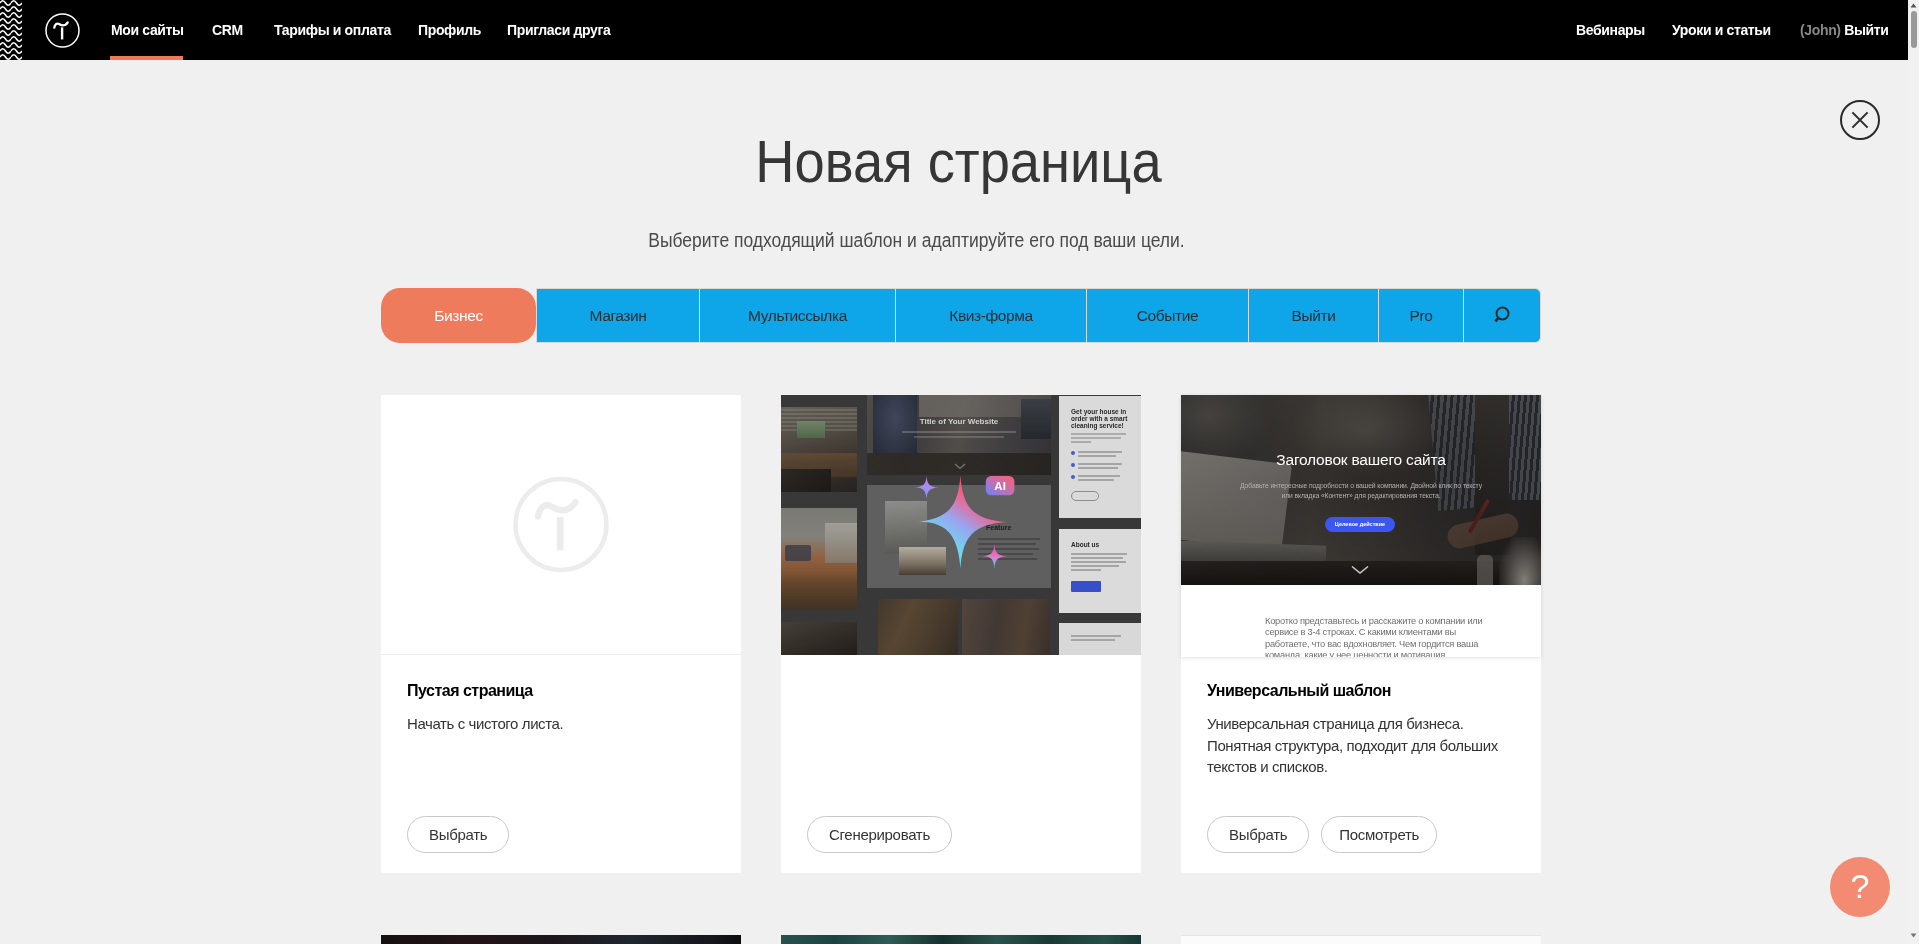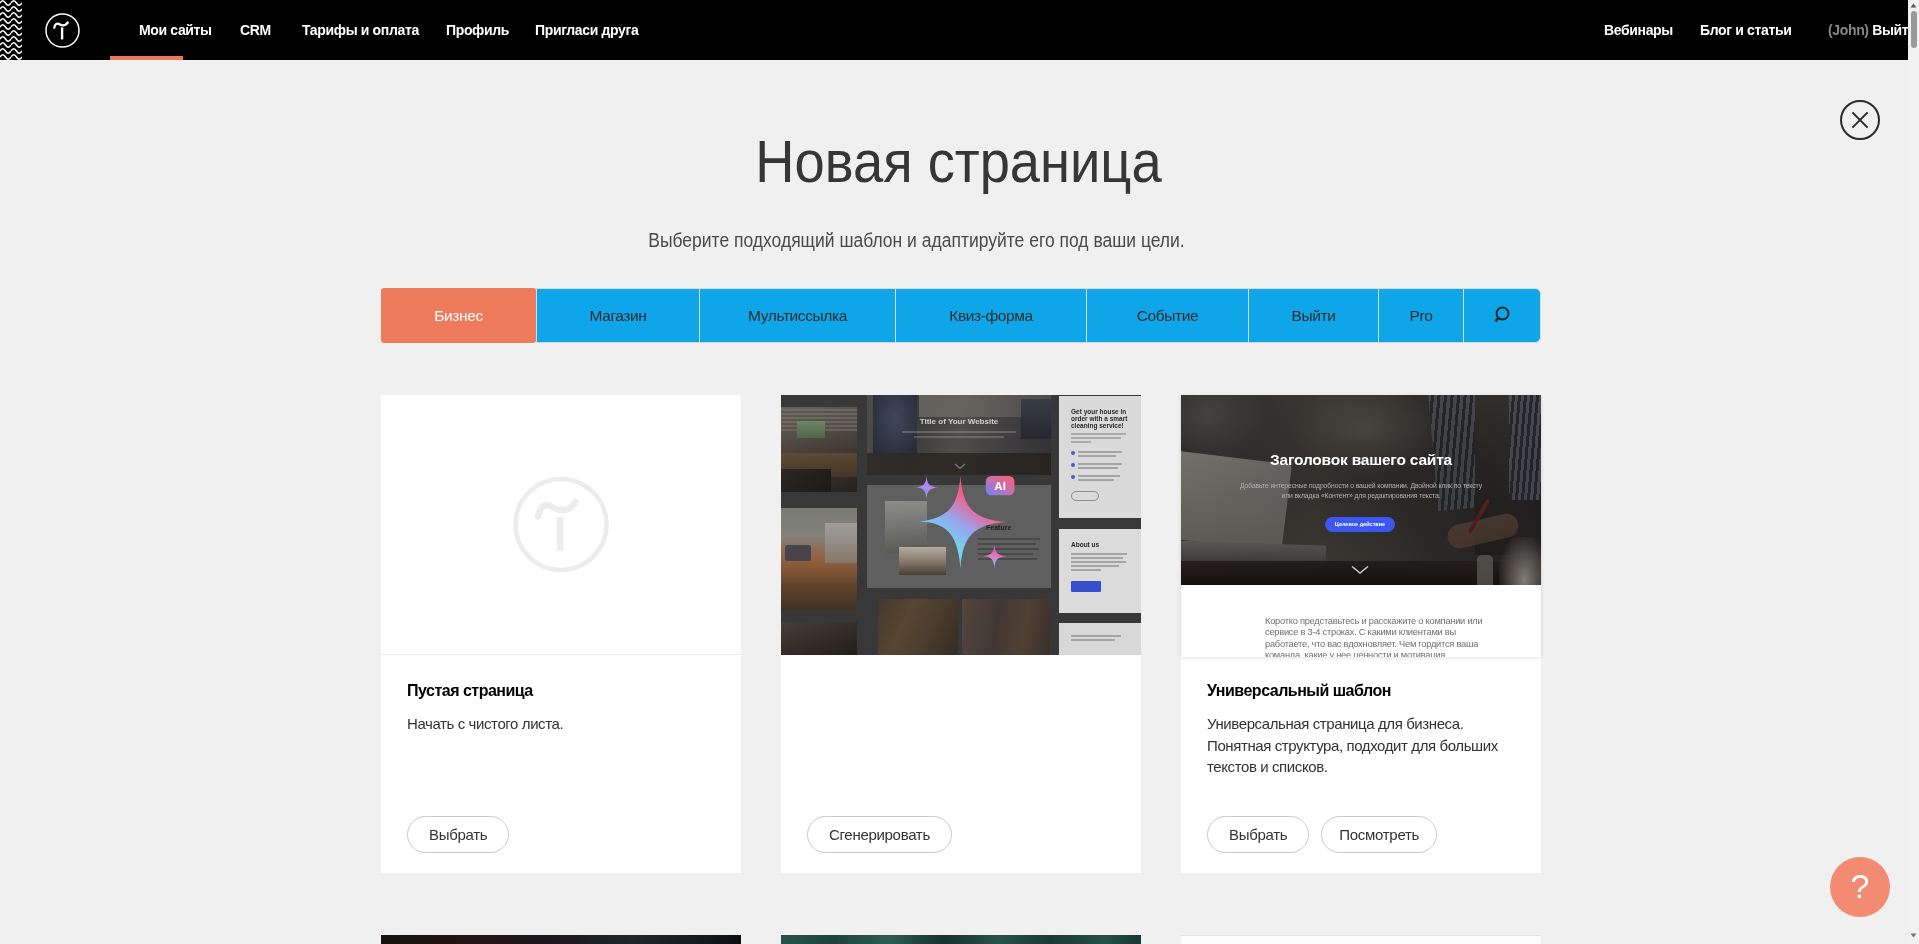--- a/index.html
+++ b/index.html
@@ -1,20 +1,20 @@
 <!DOCTYPE html>
 <html><head><meta charset="utf-8">
 <style>
 html,body{margin:0;padding:0;width:1919px;height:944px;overflow:hidden;background:#f0f0f0;font-family:"Liberation Sans",sans-serif;}
 *{box-sizing:border-box;}
 
 #nav{position:absolute;left:0;top:0;width:1908px;height:60px;background:#000;}
 #waves{position:absolute;left:0;top:0;width:22px;height:60px;}
 #logo{position:absolute;left:45px;top:13px;}
-.nitem{position:absolute;top:0;height:60px;line-height:61px;color:#fff;font-weight:bold;font-size:14px;letter-spacing:-0.35px;white-space:nowrap;margin-left:28px;}
+.nitem{position:absolute;top:0;height:60px;line-height:61px;color:#fff;font-weight:bold;font-size:14px;letter-spacing:-0.35px;white-space:nowrap;}
 #active-ul{position:absolute;left:110px;top:56px;width:73px;height:4px;background:#f0795a;}
 .gray{color:#878787;}
 
 #sbar{position:absolute;left:1908px;top:0;width:11px;height:944px;background:#f1f1f1;}
 #sthumb{position:absolute;left:2.5px;top:11px;width:6px;height:37px;background:#999;border-radius:3px;}
 
 #closebtn{position:absolute;left:1840px;top:100px;width:40px;height:40px;}
 #title{position:absolute;left:-1px;top:127px;width:1919px;text-align:center;font-size:60px;color:#363636;transform:scaleX(0.905);}
 #subtitle{position:absolute;left:-43px;top:229px;width:1919px;text-align:center;font-size:20px;color:#4a4a4a;transform:scaleX(0.875);}
 
@@ -57,38 +57,38 @@
     <path d="M9.3,14.6 C9.8,11.6 11.8,9.6 14.1,11.1 C16.4,12.5 18.6,12.9 20.4,11.8 C21.6,11 22.3,10.1 22.7,9.5" fill="none" stroke="#fff" stroke-width="2.3" stroke-linecap="round"></path>
     <path d="M17.1,14.4 L17.1,26.4" stroke="#fff" stroke-width="2.4"></path>
   </svg>
   <div class="nitem" style="left:111px;">Мои сайты</div>
   <div class="nitem" style="left:212px;">CRM</div>
   <div class="nitem" style="left:274px;">Тарифы и оплата</div>
   <div class="nitem" style="left:418px;">Профиль</div>
   <div class="nitem" style="left:507px;">Пригласи друга</div>
   <div id="active-ul"></div>
   <div class="nitem" style="left:1576px;">Вебинары</div>
-  <div class="nitem" style="left:1672px;">Блог и статьи</div>
+  <div class="nitem" style="left:1672px;">Уроки и статьи</div>
   <div class="nitem" style="left:1800px;"><span class="gray">(John)</span> Выйти</div>
 </div>
 <div id="sbar">
   <svg width="11" height="944">
     <path d="M2.5,7.5 L5.5,3.5 L8.5,7.5 Z" fill="#555"></path>
     <path d="M2.5,933.5 L8.5,933.5 L5.5,937.5 Z" fill="#777"></path>
   </svg>
   <div id="sthumb"></div>
 </div>
 <svg id="closebtn" viewBox="0 0 40 40">
   <circle cx="20" cy="20" r="19" fill="none" stroke="#2a2a2a" stroke-width="2"></circle>
   <path d="M12.4,12.4 L27.6,27.6 M27.6,12.4 L12.4,27.6" stroke="#2a2a2a" stroke-width="2"></path>
 </svg>
 <div id="title">Новая страница</div>
 <div id="subtitle">Выберите подходящий шаблон и адаптируйте его под ваши цели.</div>
 <div id="tabs">
-  <div class="tab active" style="width:155px;">Бизнес</div>
+  <div class="tab active" style="width:155px;border-radius:19px;">Бизнес</div>
   <div class="tab" style="width:164px;border-left:1px solid #d9d9d9;">Магазин</div>
   <div class="tab" style="width:196px;">Мультиссылка</div>
   <div class="tab" style="width:191px;">Квиз-форма</div>
   <div class="tab" style="width:162px;">Событие</div>
   <div class="tab" style="width:130px;">Выйти</div>
   <div class="tab" style="width:85px;">Pro</div>
   <div class="tab" style="width:77px;border-radius:0 6px 6px 0;">
       <svg width="22" height="22" viewBox="0 0 22 22">
         <circle cx="11.5" cy="8.5" r="6" fill="none" stroke="#2a2a2a" stroke-width="1.9"></circle>
         <path d="M7.2,13.2 L4.4,16.4" stroke="#2a2a2a" stroke-width="2.8"></path>
@@ -236,21 +236,21 @@
     <div class="t" style="position:absolute;left:328px;top:0;width:32px;height:105px;background:repeating-linear-gradient(95deg,#868c95 0,#868c95 3px,#303742 3px,#303742 6px);opacity:0.6;"></div>
 
     <div class="t" style="position:absolute;left:266px;top:124px;width:72px;height:24px;background:linear-gradient(170deg,#8d6c55,#74543f);transform:rotate(-13deg);border-radius:14px;opacity:0.65;"></div>
     <div class="t" style="position:absolute;left:296px;top:102px;width:3.5px;height:38px;background:linear-gradient(180deg,#9e332c,#6e1d1a);transform:rotate(30deg);opacity:0.85;border-radius:2px;"></div>
 
     <div class="t" style="position:absolute;left:318px;top:142px;width:42px;height:48px;background:radial-gradient(ellipse at 60% 90%,rgba(196,190,182,0.9),rgba(196,190,182,0) 78%);"></div>
     <div class="t" style="position:absolute;left:296px;top:160px;width:16px;height:30px;background:rgba(168,162,154,0.55);border-radius:5px 5px 0 0;"></div>
 
     <div class="t" style="position:absolute;left:0;top:0;width:360px;height:190px;background:radial-gradient(ellipse at 50% 45%,rgba(8,8,10,0.5),rgba(8,8,10,0.36) 60%,rgba(8,8,10,0.28) 100%);"></div>
 
-    <div class="t" style="position:absolute;left:0;top:56px;width:360px;text-align:center;color:#fff;font-size:15.5px;font-weight:bold;letter-spacing:-0.2px;">Заголовок вашего сайта</div>
+    <div class="t" style="position:absolute;left:0;top:56px;width:360px;text-align:center;color:#fff;font-size:15.5px;font-weight:normal;letter-spacing:-0.2px;">Заголовок вашего сайта</div>
     <div class="t" style="position:absolute;left:55px;top:86px;width:250px;text-align:center;color:#b2b2b2;font-size:6.8px;letter-spacing:-0.1px;line-height:9.8px;">Добавьте интересные подробности о вашей компании. Двойной клик по тексту или вкладка «Контент» для редактирования текста.</div>
     <div class="t" style="position:absolute;left:144px;top:122px;width:70px;height:15px;background:#3c56f0;border-radius:8px;color:#fff;font-size:5.5px;font-weight:bold;text-align:center;line-height:15px;">Целевое действие</div>
     <svg class="t" style="position:absolute;left:170px;top:170px;" width="18" height="10" viewBox="0 0 18 10">
           <path d="M1,1.5 L9,8 L17,1.5" fill="none" stroke="#c9c9c9" stroke-width="1.6"></path>
         </svg>
    </div>
    <div id="c3white">
     <div id="c3par">Коротко представьтесь и расскажите о компании или<br>сервисе в 3-4 строках. С какими клиентами вы<br>работаете, что вас вдохновляет. Чем гордится ваша<br>команда, какие у нее ценности и мотивация.</div>
    </div>
   </div>

